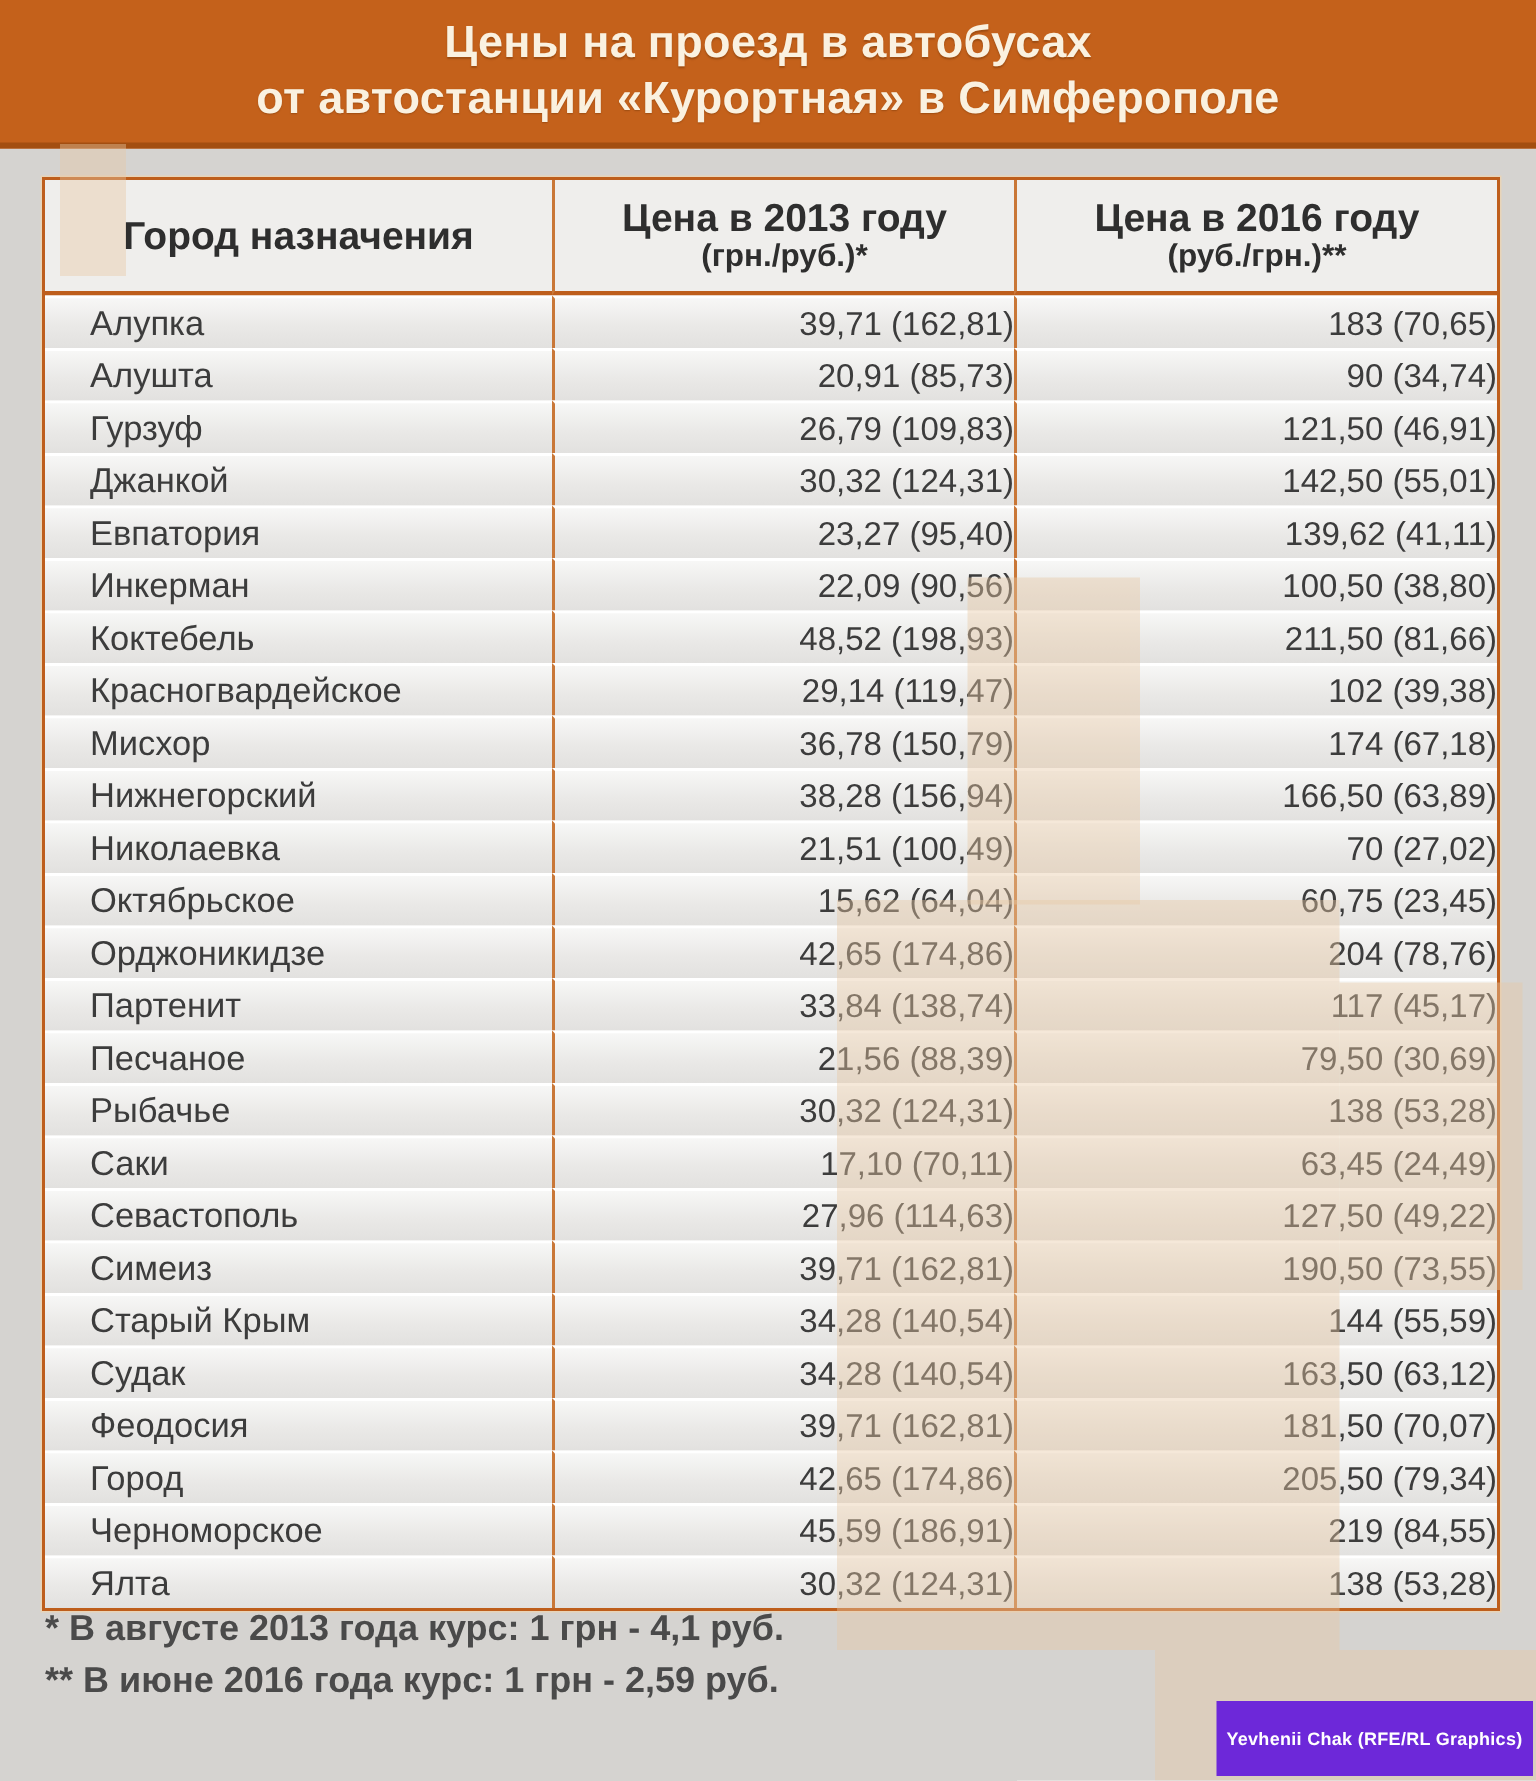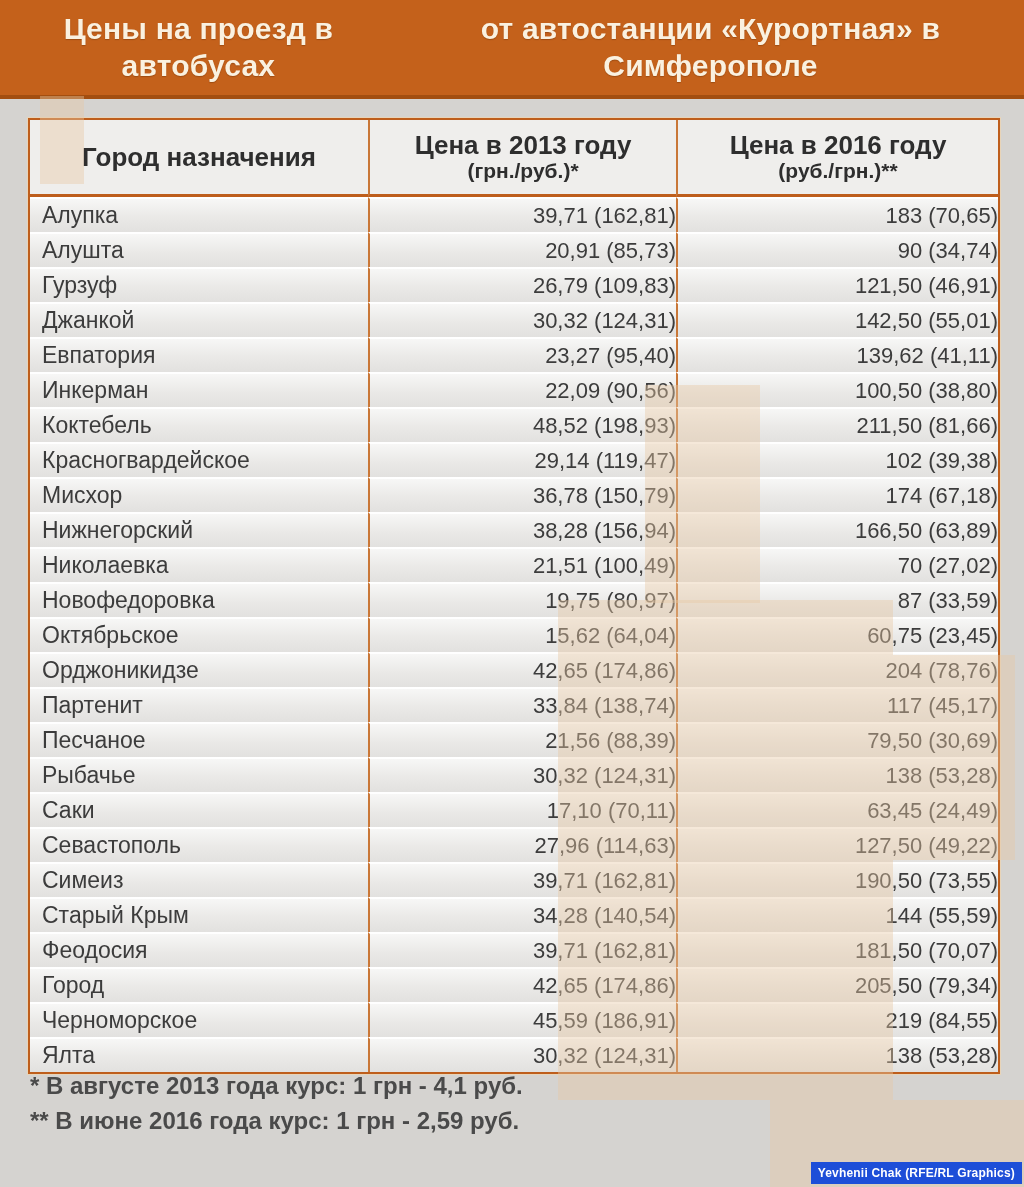--- a/index.html
+++ b/index.html
@@ -21,21 +21,21 @@
     width:1024px;height:1187px;
     position:relative;overflow:hidden;
     background:var(--background-gray);
     font-family:"Liberation Sans","DejaVu Sans",sans-serif;
     color:var(--text-dark);
   }
   .title-band{
     position:absolute;top:0;left:0;width:1024px;height:95px;
     background:var(--band-orange);
     border-bottom:4px solid var(--band-edge);
-    display:flex;flex-direction:row;justify-content:center;align-items:center;
+    display:flex;flex-direction:column;justify-content:center;align-items:center;
     z-index:1;
   }
   .title-line{
     color:var(--title-cream);
     font-size:30px;font-weight:bold;line-height:1.23;
     text-align:center;letter-spacing:0.2px;
     text-shadow:0 1px 1px rgba(90,40,0,0.35);
   }
   .wm{
     position:absolute;background:var(--watermark-peach);
@@ -65,32 +65,32 @@
   thead th .h-main{font-size:26px;line-height:1.1;display:block;}
   thead th .h-sub{font-size:21px;line-height:1.15;display:block;}
   thead th+th, tbody td+td{border-left:2px solid var(--divider-orange);}
   tbody td{
     height:33px;
     border-top:2px solid #FFFFFF;
     background:linear-gradient(180deg,var(--row-top) 0%,#EAE9E7 55%,var(--row-bottom) 100%);
     font-size:22px;color:var(--text-dark);
     padding:0;white-space:nowrap;overflow:hidden;
   }
-  tbody td.city{text-align:left;padding-left:12px;font-size:23px;}
+  tbody td.city{text-align:left;padding-left:30px;font-size:23px;}
   tbody td.val{text-align:right;}
   .footnotes{
     position:absolute;left:30px;top:1069px;z-index:4;
     font-weight:bold;color:var(--note-gray);
     font-size:24px;line-height:1.45;
   }
   .credit{
     position:absolute;right:2px;bottom:3px;z-index:5;
-    background:#1d4ed8;color:#FFF;
+    background:#6d28d9;color:#FFF;
     font-size:12px;font-weight:bold;
-    padding:4px 7px;letter-spacing:0.2px;
+    padding:18px 7px;letter-spacing:0.2px;
   }
 </style>
 </head>
 <body>
 
 <div class="title-band">
   <div class="title-line">Цены на проезд в автобусах</div>
   <div class="title-line">от автостанции «Курортная» в Симферополе</div>
 </div>
 
@@ -171,25 +171,20 @@
         <td class="city">Нижнегорский</td>
         <td class="val">38,28 (156,94)</td>
         <td class="val">166,50 (63,89)</td>
       </tr>
       <tr>
         <td class="city">Николаевка</td>
         <td class="val">21,51 (100,49)</td>
         <td class="val">70 (27,02)</td>
       </tr>
       <tr>
-        <td class="city">Новофедоровка</td>
-        <td class="val">19,75 (80,97)</td>
-        <td class="val">87 (33,59)</td>
-      </tr>
-      <tr>
         <td class="city">Октябрьское</td>
         <td class="val">15,62 (64,04)</td>
         <td class="val">60,75 (23,45)</td>
       </tr>
       <tr>
         <td class="city">Орджоникидзе</td>
         <td class="val">42,65 (174,86)</td>
         <td class="val">204 (78,76)</td>
       </tr>
       <tr>
@@ -219,20 +214,25 @@
       </tr>
       <tr>
         <td class="city">Симеиз</td>
         <td class="val">39,71 (162,81)</td>
         <td class="val">190,50 (73,55)</td>
       </tr>
       <tr>
         <td class="city">Старый Крым</td>
         <td class="val">34,28 (140,54)</td>
         <td class="val">144 (55,59)</td>
+      </tr>
+      <tr>
+        <td class="city">Судак</td>
+        <td class="val">34,28 (140,54)</td>
+        <td class="val">163,50 (63,12)</td>
       </tr>
       <tr>
         <td class="city">Феодосия</td>
         <td class="val">39,71 (162,81)</td>
         <td class="val">181,50 (70,07)</td>
       </tr>
       <tr>
         <td class="city">Город</td>
         <td class="val">42,65 (174,86)</td>
         <td class="val">205,50 (79,34)</td>

